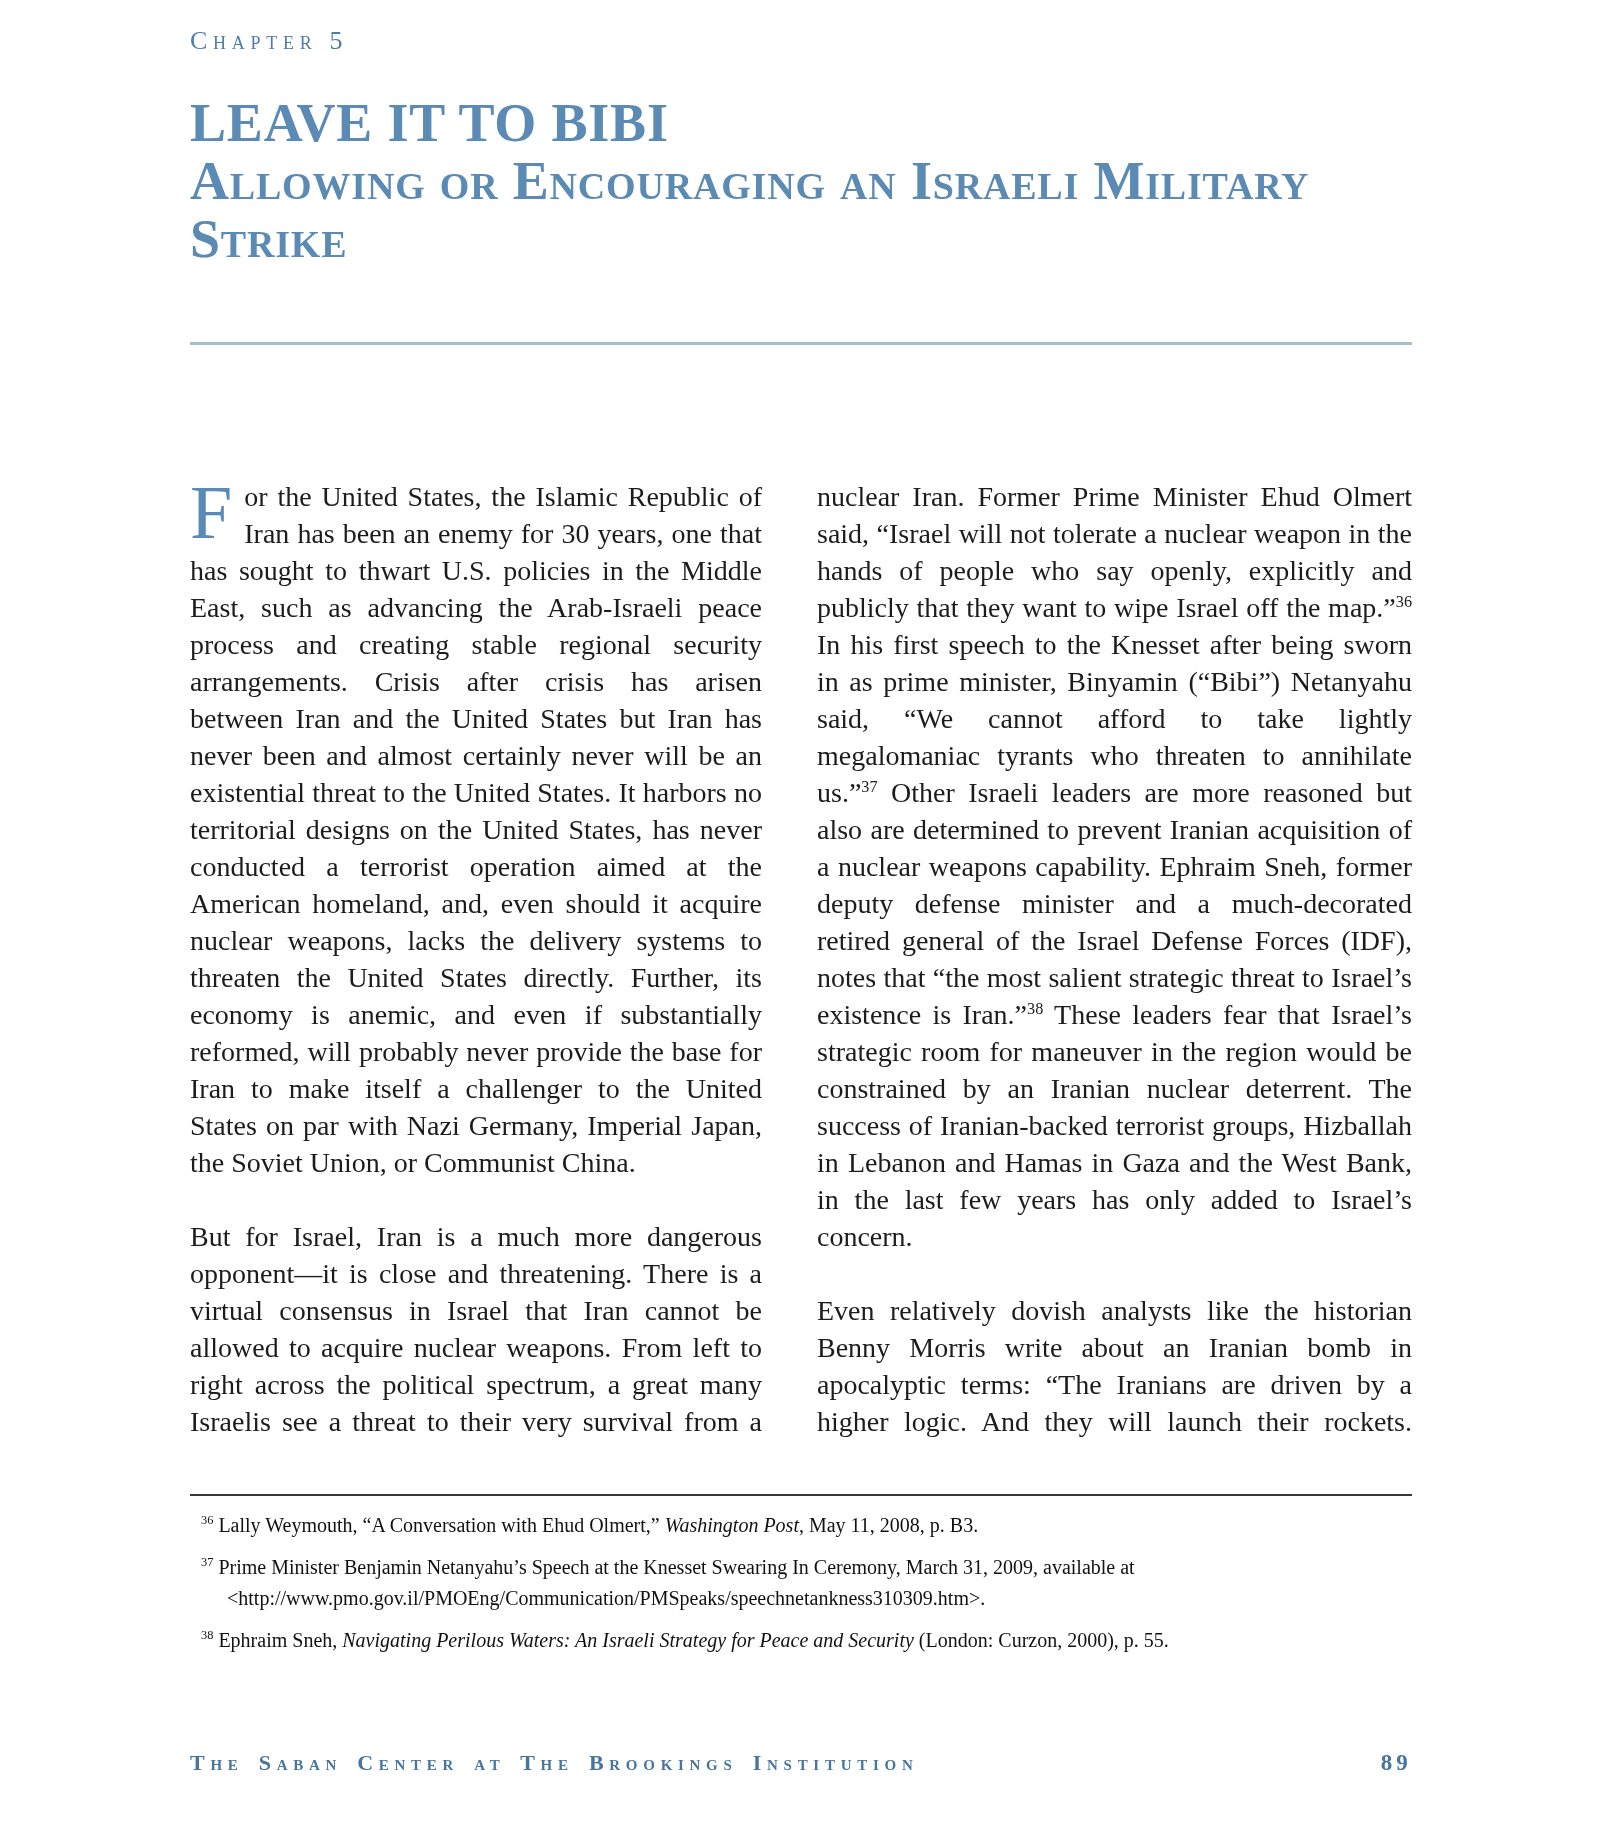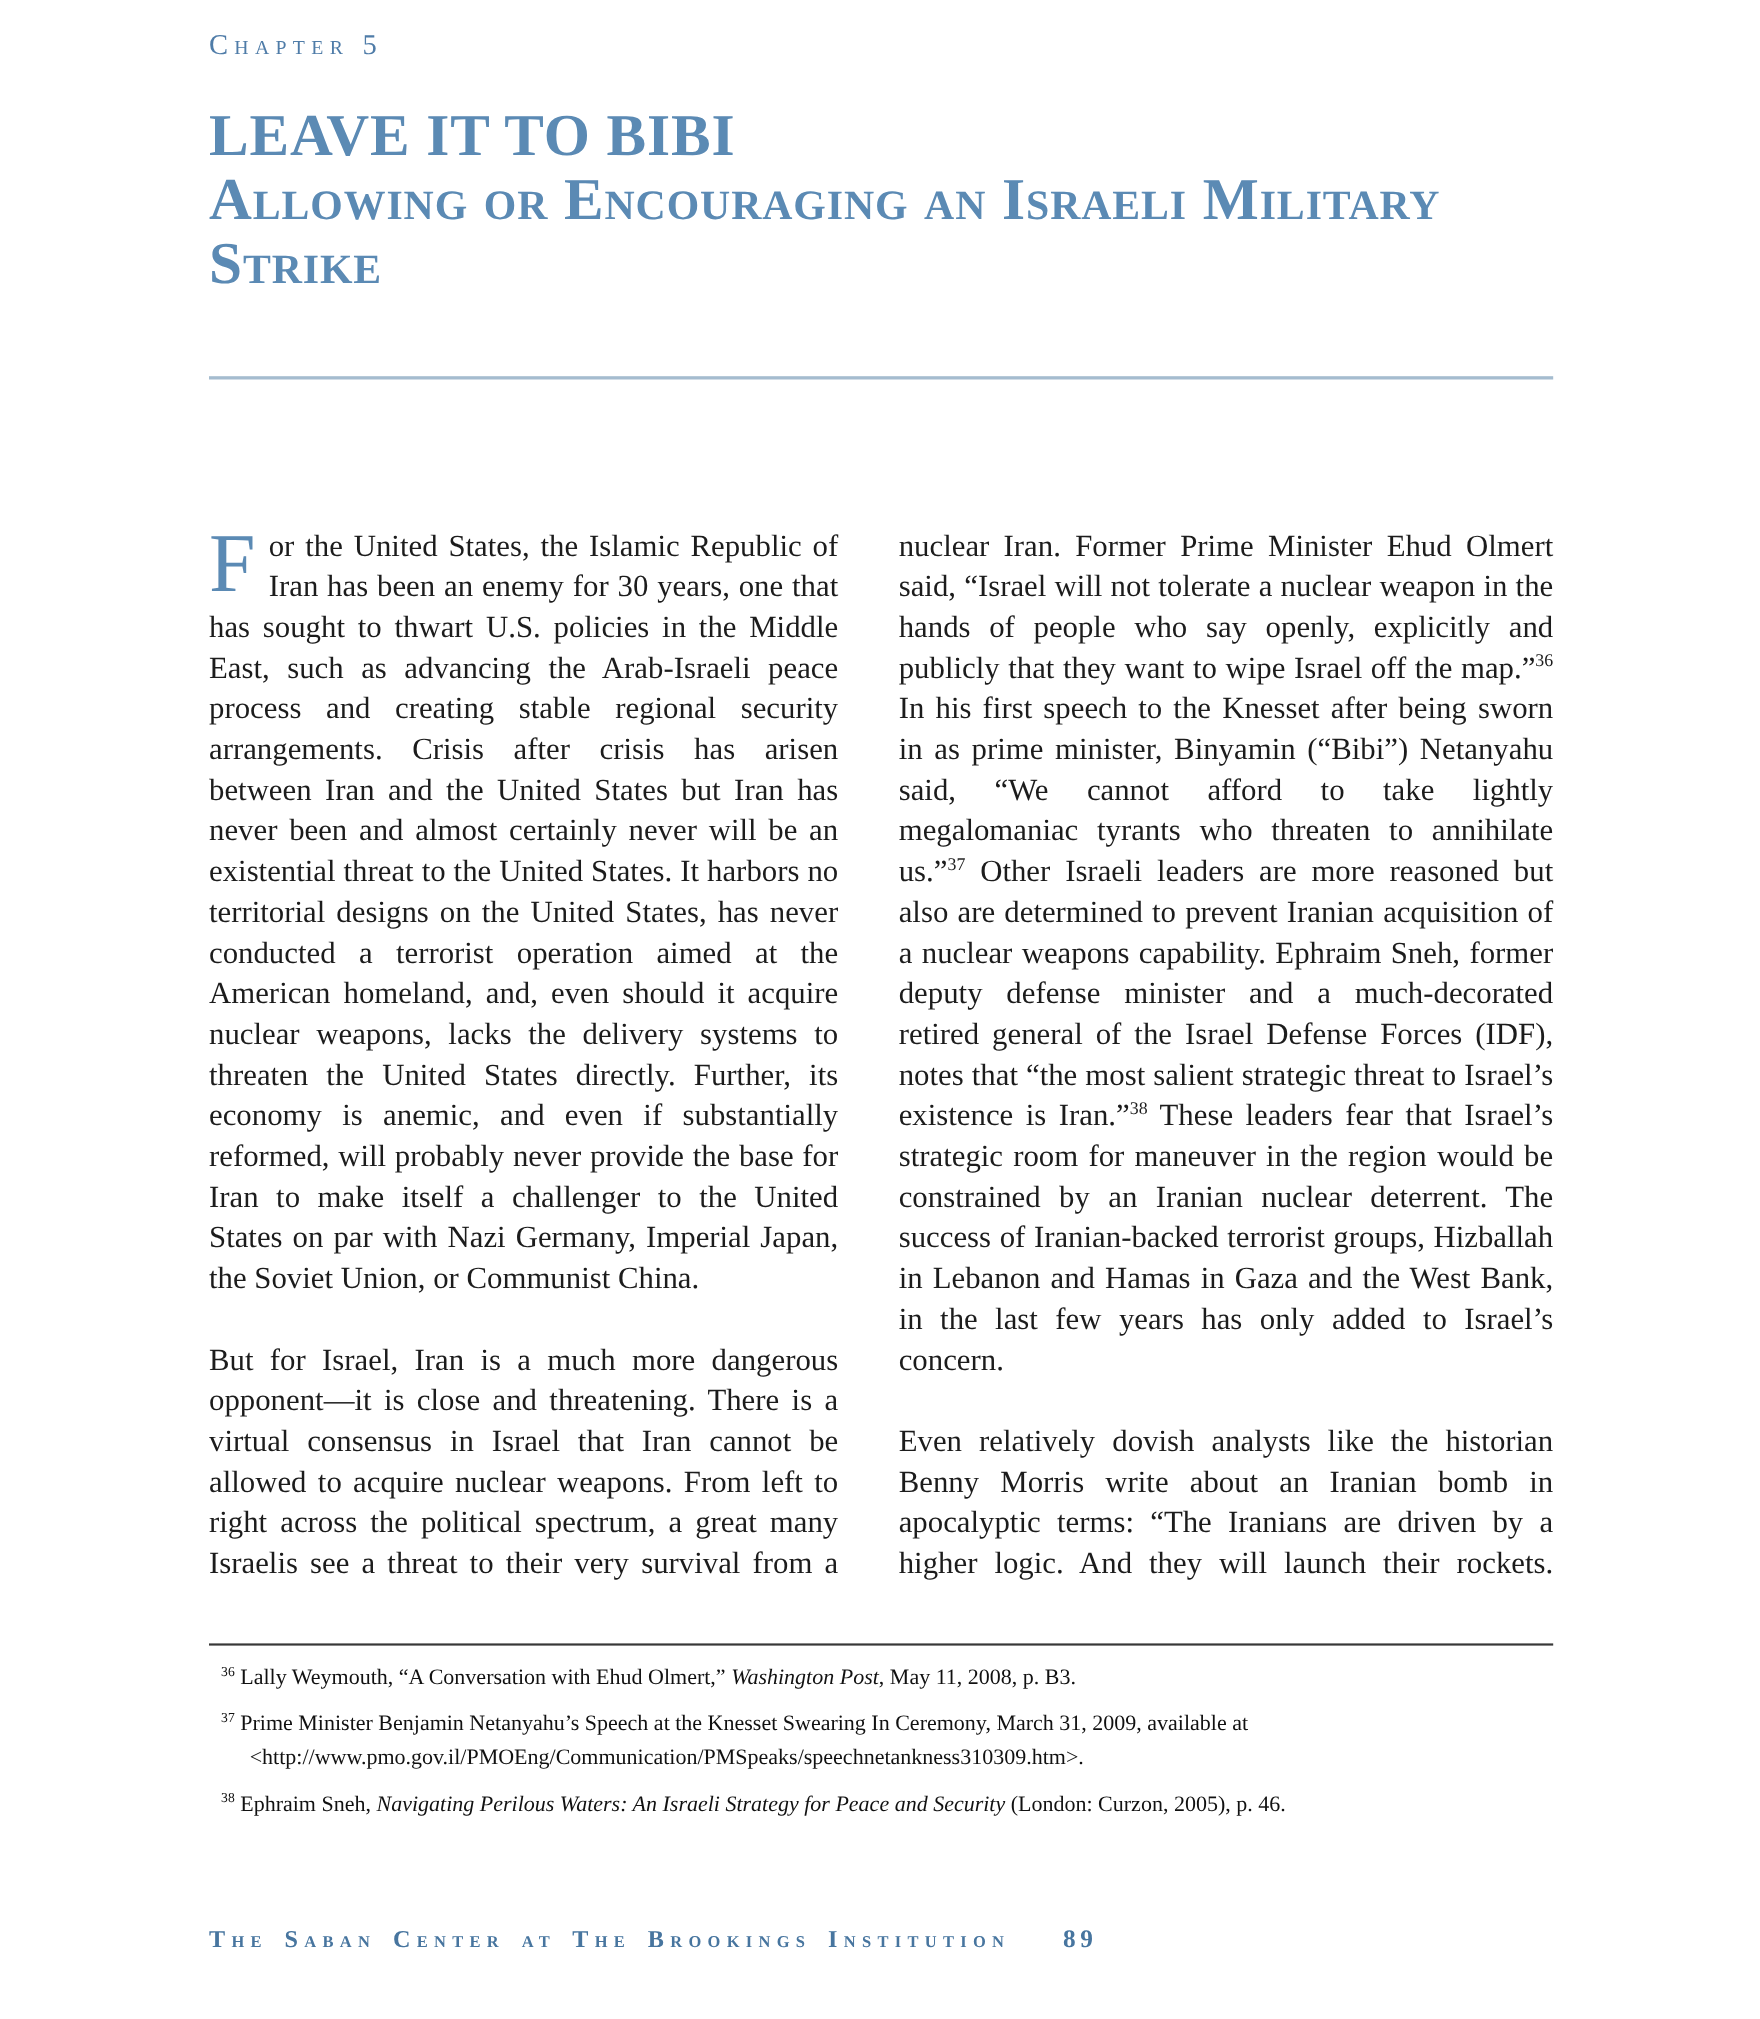--- a/index.html
+++ b/index.html
@@ -69,21 +69,21 @@
     font-size: 20px; line-height: 31px;
     padding-left: 26px; text-indent: -26px;
     margin: 11px;
     color: #111111;
   }
   .footnote sup { font-size: 0.62em; line-height: 0; vertical-align: super; }
 
   
   .page-footer {
     top: 1750px; left: 190px; width: 1222px;
-    display: flex; justify-content: flex-start; align-items: baseline;
+    display: flex; justify-content: space-between; align-items: baseline;
     gap: 48px;
   }
   .footer-imprint {
     font-size: 22px;
     font-variant: small-caps;
     letter-spacing: 0.26em;
     word-spacing: 0.18em;
     color: #47759f;
     font-weight: bold;
   }
@@ -114,19 +114,19 @@
   <section class="col-right">
     <p class="body-para"><span>nuclear Iran. Former Prime Minister Ehud Olmert said, “Israel will not tolerate a nuclear weapon in the hands of people who say openly, explicitly and publicly that they want to wipe Israel off the map.”</span><sup>36</sup><span> In his first speech to the Knesset after being sworn in as prime minister, Binyamin (“Bibi”) Netanyahu said, “We cannot afford to take lightly megalomaniac tyrants who threaten to annihilate us.”</span><sup>37</sup><span> Other Israeli leaders are more reasoned but also are determined to prevent Iranian acquisition of a nuclear weapons capability. Ephraim Sneh, former deputy defense minister and a much-decorated retired general of the Israel Defense Forces (IDF), notes that “the most salient strategic threat to Israel’s existence is Iran.”</span><sup>38</sup><span> These leaders fear that Israel’s strategic room for maneuver in the region would be constrained by an Iranian nuclear deterrent. The success of Iranian-backed terrorist groups, Hizballah in Lebanon and Hamas in Gaza and the West Bank, in the last few years has only added to Israel’s concern.</span></p>
     <p class="body-para continues"><span>Even relatively dovish analysts like the historian Benny Morris write about an Iranian bomb in apocalyptic terms: “The Iranians are driven by a higher logic. And they will launch their rockets.</span></p>
   </section>
 </main>
 
 <div class="abs footnotes">
   <hr class="footnote-rule">
   <p class="footnote"><sup>36</sup><span> Lally Weymouth, “A Conversation with Ehud Olmert,” </span><span style="font-style: italic;">Washington Post</span><span>, May 11, 2008, p. B3.</span></p>
   <p class="footnote"><sup>37</sup><span> Prime Minister Benjamin Netanyahu’s Speech at the Knesset Swearing In Ceremony, March 31, 2009, available at &lt;http://www.pmo.gov.il/PMOEng/Communication/PMSpeaks/speechnetankness310309.htm&gt;.</span></p>
-  <p class="footnote"><sup>38</sup><span> Ephraim Sneh, </span><span style="font-style: italic;">Navigating Perilous Waters:  An Israeli Strategy for Peace and Security</span><span> (London: Curzon, 2005), p. 46.</span></p>
+  <p class="footnote"><sup>38</sup><span> Ephraim Sneh, </span><span style="font-style: italic;">Navigating Perilous Waters:  An Israeli Strategy for Peace and Security</span><span> (London: Curzon, 2000), p. 55.</span></p>
 </div>
 
 <footer class="abs page-footer">
   <span class="footer-imprint">The Saban Center at The Brookings Institution</span>
   <span class="page-number">89</span>
 </footer>
 
 </body></html>

